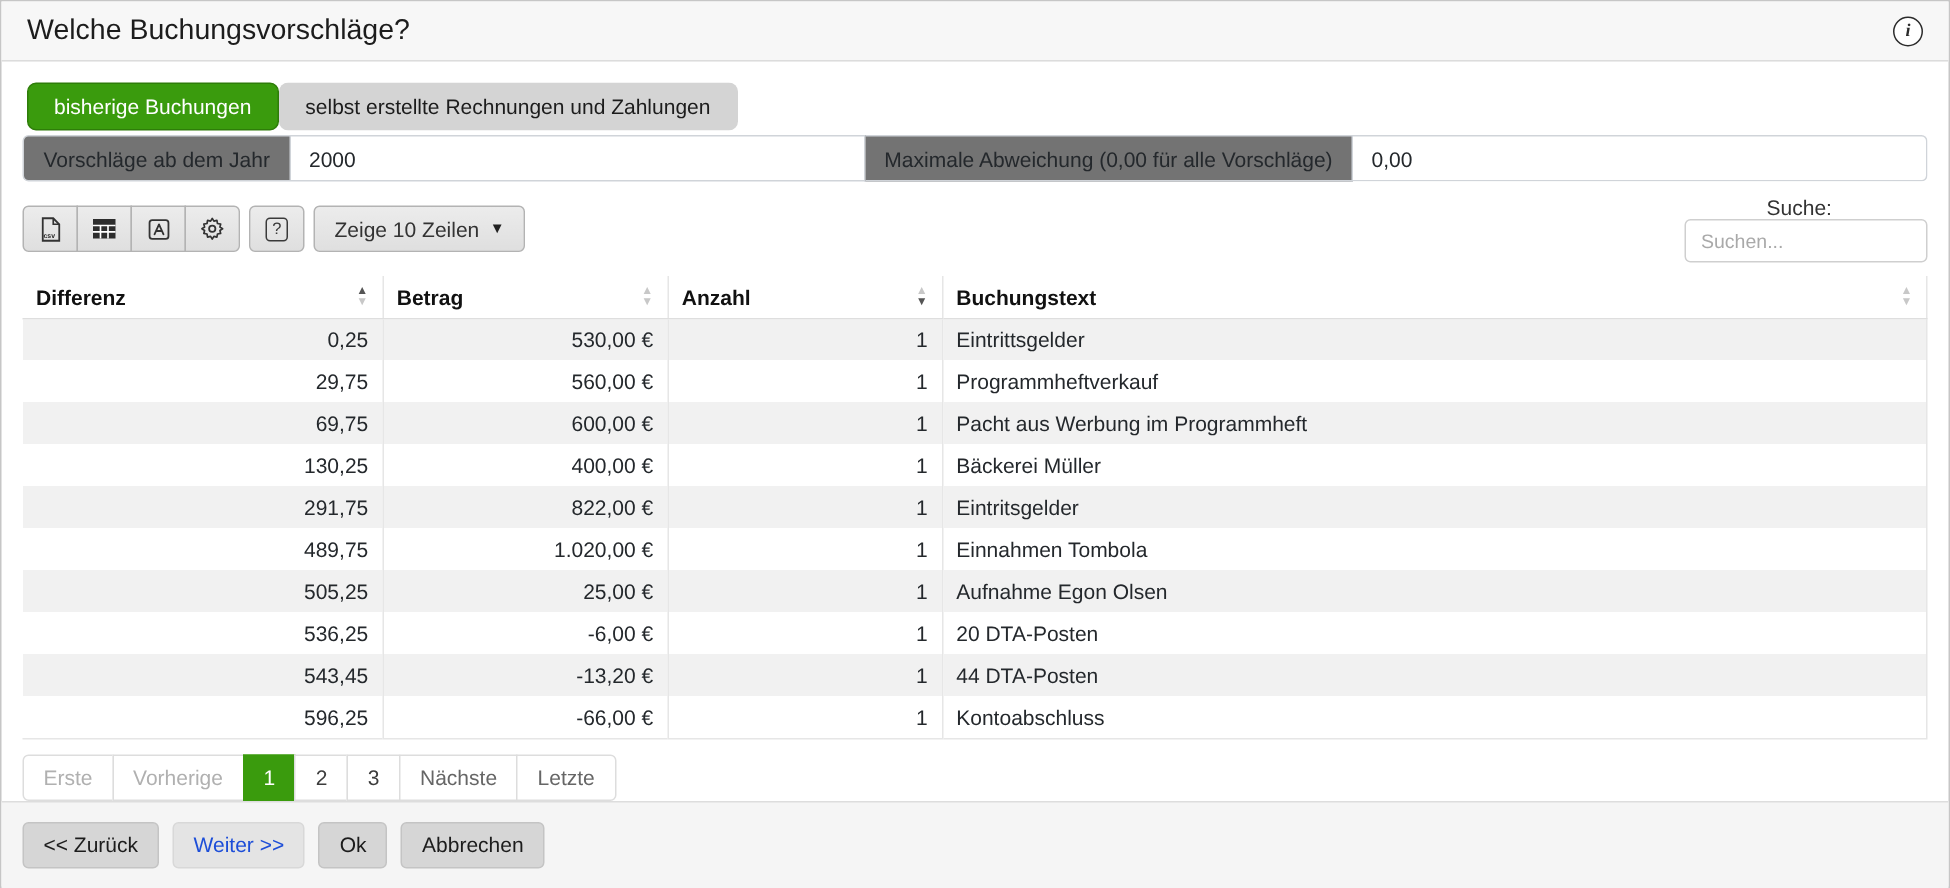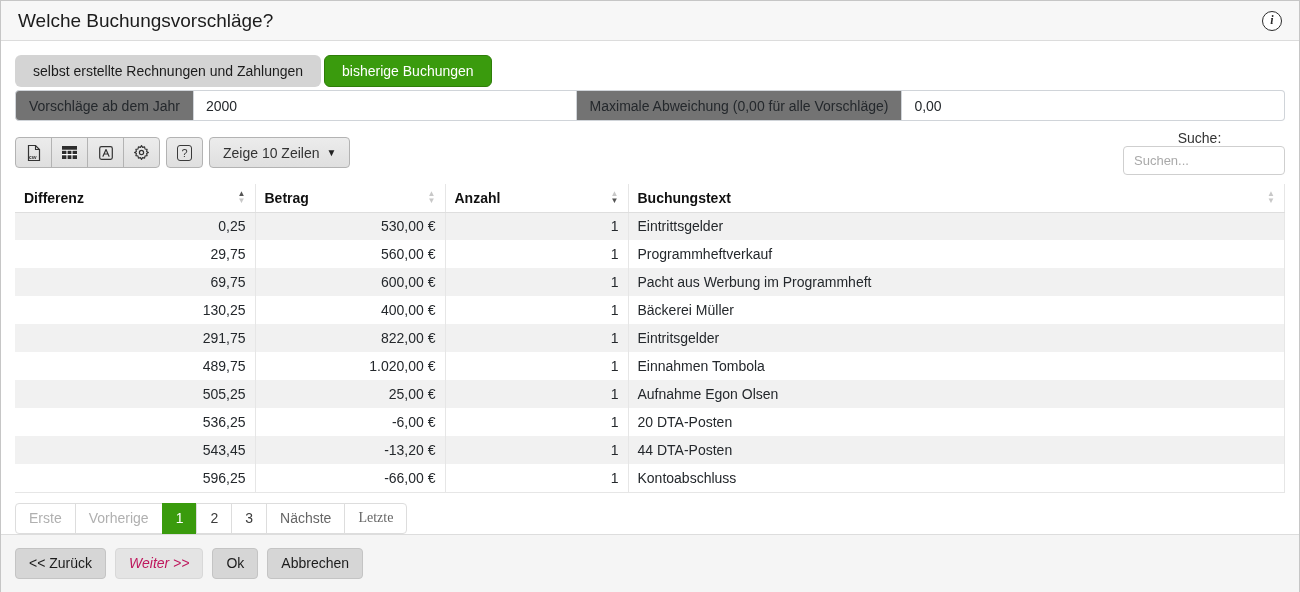--- a/index.html
+++ b/index.html
@@ -76,50 +76,50 @@
   td.num { text-align:right; }
   tbody tr:nth-child(odd) { background:#f1f1f1; }
   tbody { border-bottom:1px solid #e6e6e6; }
 
   
   .pagination { display:inline-flex; margin-top:10px; }
   .pg-btn { height:31px; padding:0 13px; background:#fff; border:1px solid #ddd;
     margin-left:-1px; font-size:14px; color:#666; display:flex; align-items:center;
     cursor:pointer; font-family:"Liberation Sans", sans-serif; }
   .pg-btn:first-child { border-radius:4px 0 0 4px; margin-left:0; }
-  .pg-btn:last-child { border-radius:0 4px 4px 0;font-family:Liberation Serif, serif; }
+  .pg-btn:last-child { border-radius:0 4px 4px 0; }
   .pg-disabled { color:#b0b0b0; cursor:default; }
   .pg-num { color:#3c3c3c; }
   .pg-active { background:var(--accent,#3a9b0d); border-color:var(--accent,#3a9b0d);
     color:#fff; }
 
   
   .footer { flex:0 0 58px; background:#f5f5f5; border-top:1px solid #dddddd;
     display:flex; align-items:center; padding:0 14px; gap:9px; }
   .fbtn { height:31px; padding:0 13px; background:#d6d6d6; border:1px solid #c4c4c4;
     border-radius:4px; font-size:14px; color:#1c1c1c; cursor:pointer;
     font-family:"Liberation Sans", sans-serif; }
-  .fbtn.disabled { background:#e4e4e4; color:#be185d; border-color:#d8d8d8; cursor:default;font-style:italic; }
+  .fbtn.disabled { background:#e4e4e4; color:#1d4ed8; border-color:#d8d8d8; cursor:default; }
 </style>
 </head>
 <body>
 
 <div class="dialog">
 
   <div class="titlebar">
     <span class="title">Welche Buchungsvorschläge?</span>
     <span class="info-icon">i</span>
   </div>
 
   <div class="content">
 
     
     <div class="tabs">
+      <div class="tab active">bisherige Buchungen</div>
       <div class="tab inactive">selbst erstellte Rechnungen und Zahlungen</div>
-      <div class="tab active">bisherige Buchungen</div>
     </div>
 
     
     <div class="filter-row">
       <span class="addon first">Vorschläge ab dem Jahr</span>
       <input class="field grow" type="text" value="2000" style="">
       <span class="addon mid">Maximale Abweichung (0,00 für alle Vorschläge)</span>
       <input class="field grow last" type="text" value="0,00" style="">
     </div>
 

